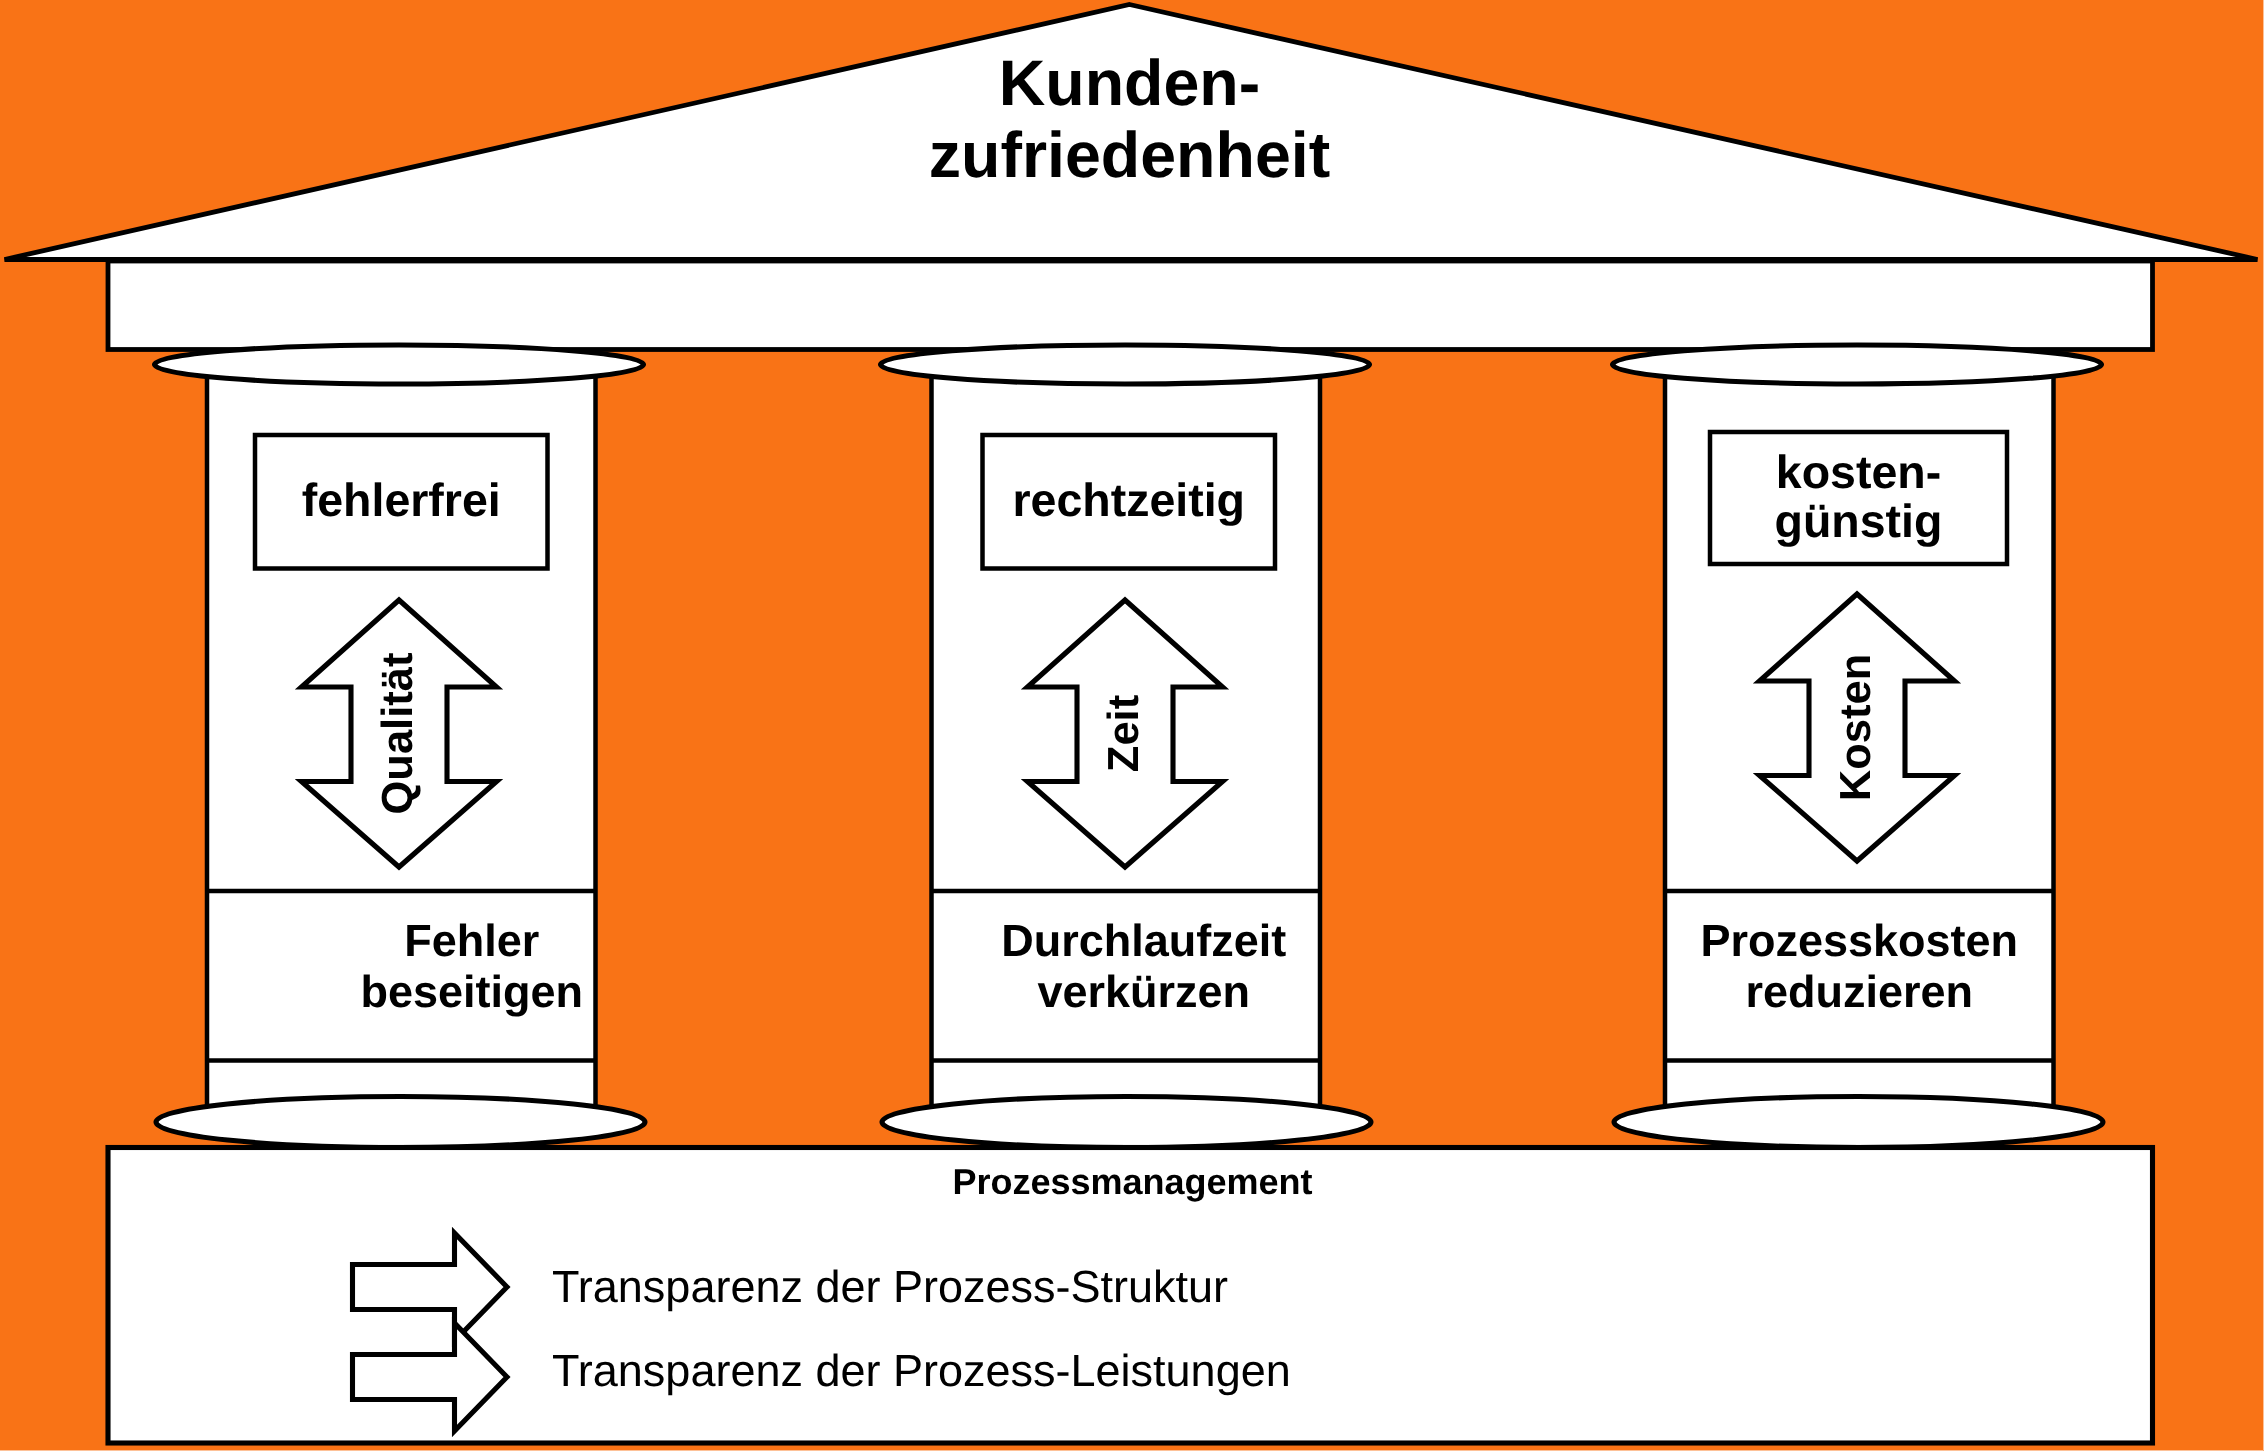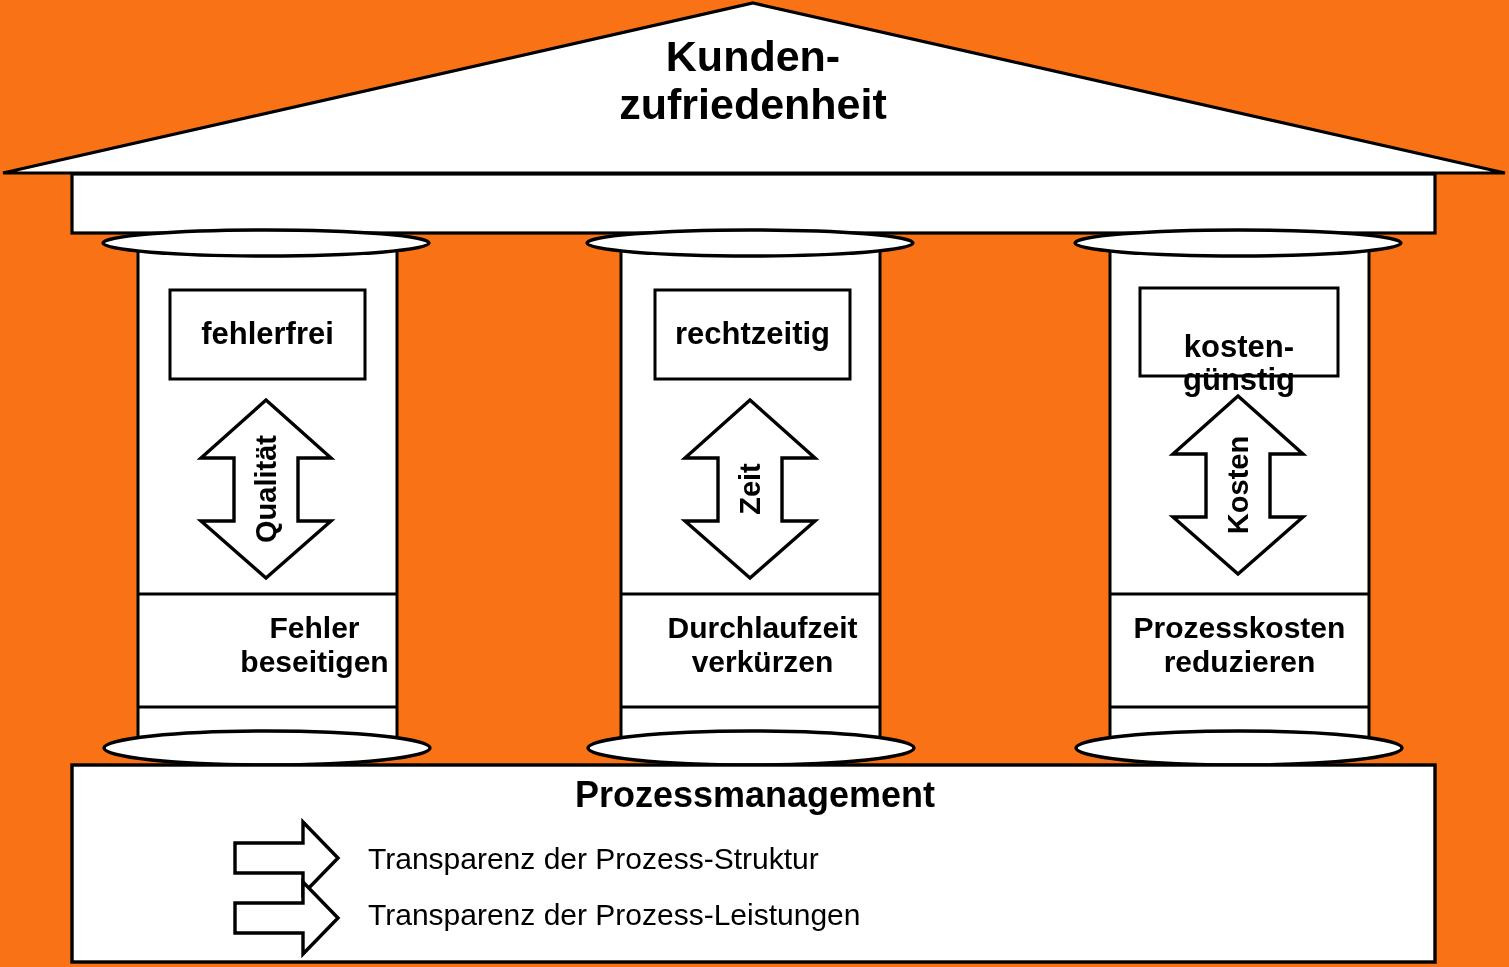--- a/index.html
+++ b/index.html
@@ -72,21 +72,21 @@
     white-space: nowrap;
     transform-origin: 50% 50%;
     transform: translate(-50%, -50%) rotate(-90deg);
     user-select: none;
   }
   
   #base-title {
     left: 80px;
     top: 777px;
     width: 1350px;
-    font-size: 36px;
+    font-size: 24px;
   }
   .base-item-label {
     position: absolute;
     font-weight: normal;
     font-size: 30px;
     left: 368px;
     white-space: nowrap;
     text-align: left;
     user-select: none;
   }
@@ -151,21 +151,21 @@
   <div class="txt cap-label" style="left:170px; top:290px; width:195px; height:89px;text-align:right;">fehlerfrei</div>
   <div class="vert-label" style="left:266px; top:489px;">Qualität</div>
   <div class="txt band-label" style="left:138px; top:611px; width:259px;padding-left:47px;">Fehler
 beseitigen</div>
 
   <div class="txt cap-label" style="left:655px; top:290px; width:195px; height:89px;">rechtzeitig</div>
   <div class="vert-label" style="left:750px; top:489px;">Zeit</div>
   <div class="txt band-label" style="left:621px; top:611px; width:259px;padding-left:12px;">Durchlaufzeit
 verkürzen</div>
 
-  <div class="txt cap-label" style="left:1140px; top:288px; width:198px; height:88px;margin-top:32px;">kosten-
+  <div class="txt cap-label" style="left:1140px; top:288px; width:198px; height:88px;">kosten-
 günstig</div>
   <div class="vert-label" style="left:1238px; top:485px;">Kosten</div>
   <div class="txt band-label" style="left:1110px; top:611px; width:259px;">Prozesskosten
 reduzieren</div>
 
   <div class="txt" id="base-title">Prozessmanagement</div>
 
   <div class="base-item-label" style="top:842px;">Transparenz der Prozess-Struktur</div>
   <div class="base-item-label" style="top:898px;">Transparenz der Prozess-Leistungen</div>
 

